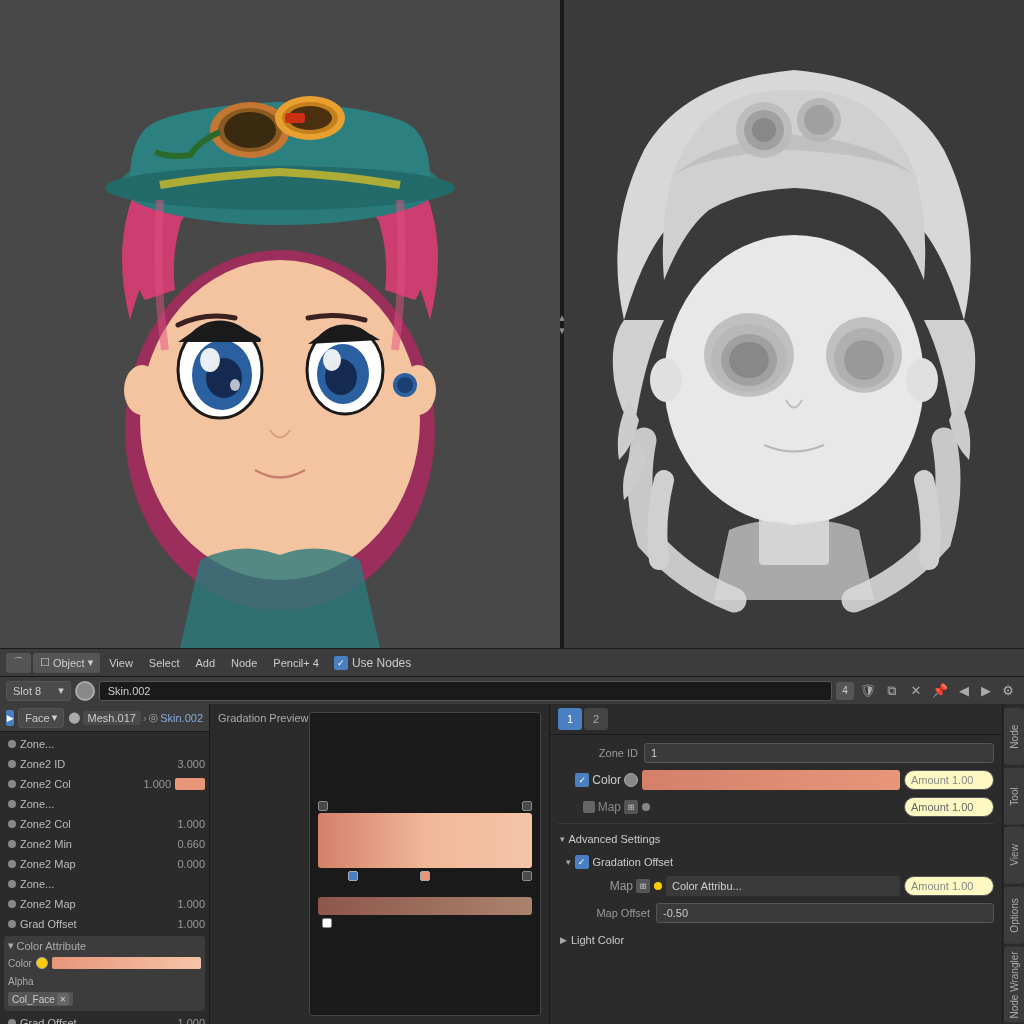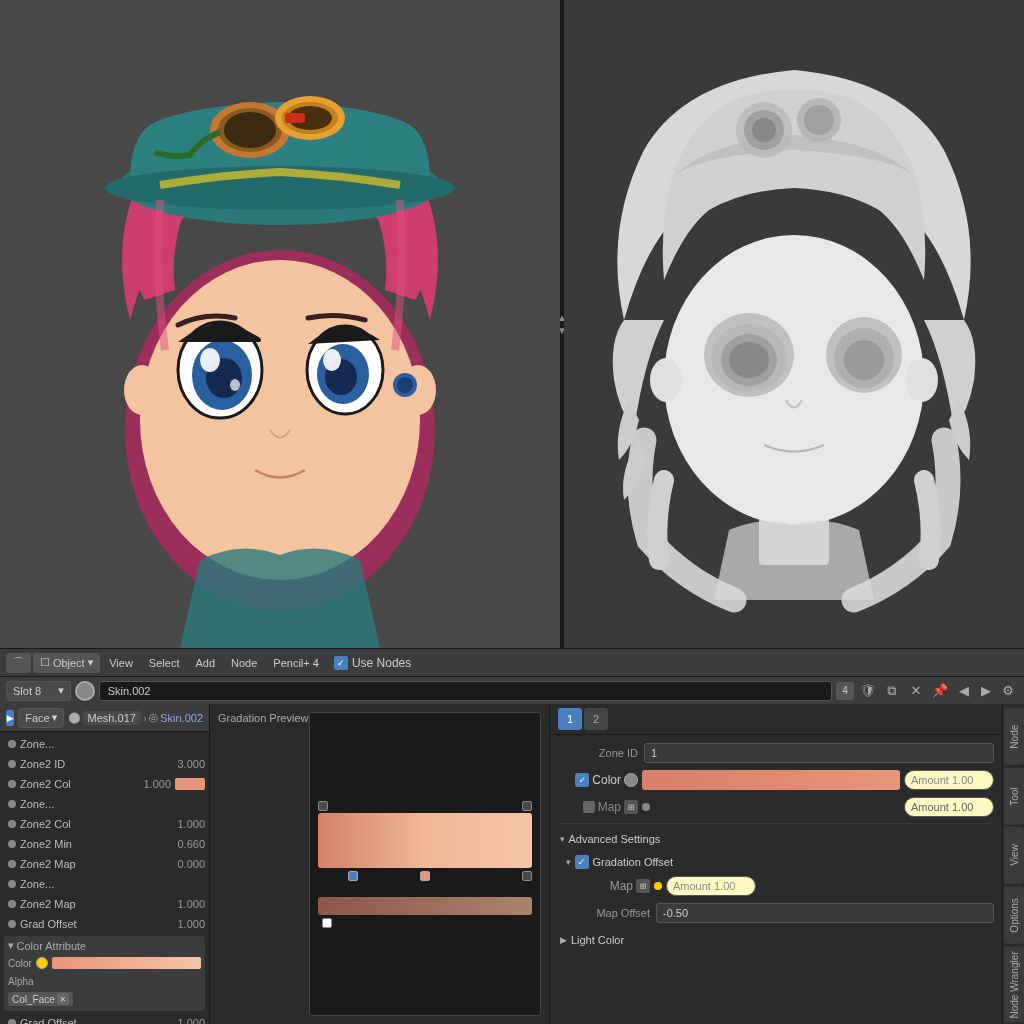--- a/index.html
+++ b/index.html
@@ -997,20 +997,23 @@
           <div class="check-icon">✓</div>
           <span class="section-title">Gradation Offset</span>
         </div>
 
         <div class="map-row" style="padding-left:12px;">
           <div class="map-label-area">
             <span style="color:#999;">Map</span>
             <div class="map-icon">⊞</div>
           </div>
           <div class="map-dot"></div>
+          <div style="flex:1;background:#3a3a3a;height:20px;border-radius:3px;display:flex;align-items:center;padding:0 6px;font-size:11px;color:#ccc;">
+            <span>Color Attribu...</span>
+          </div>
           <div class="amount-field">
             <span>Amount  1.00</span>
           </div>
         </div>
 
         <div class="prop-row" style="padding-left:12px;">
           <div class="prop-label">Map Offset</div>
           <div class="prop-field">
             <span>-0.50</span>
           </div>

